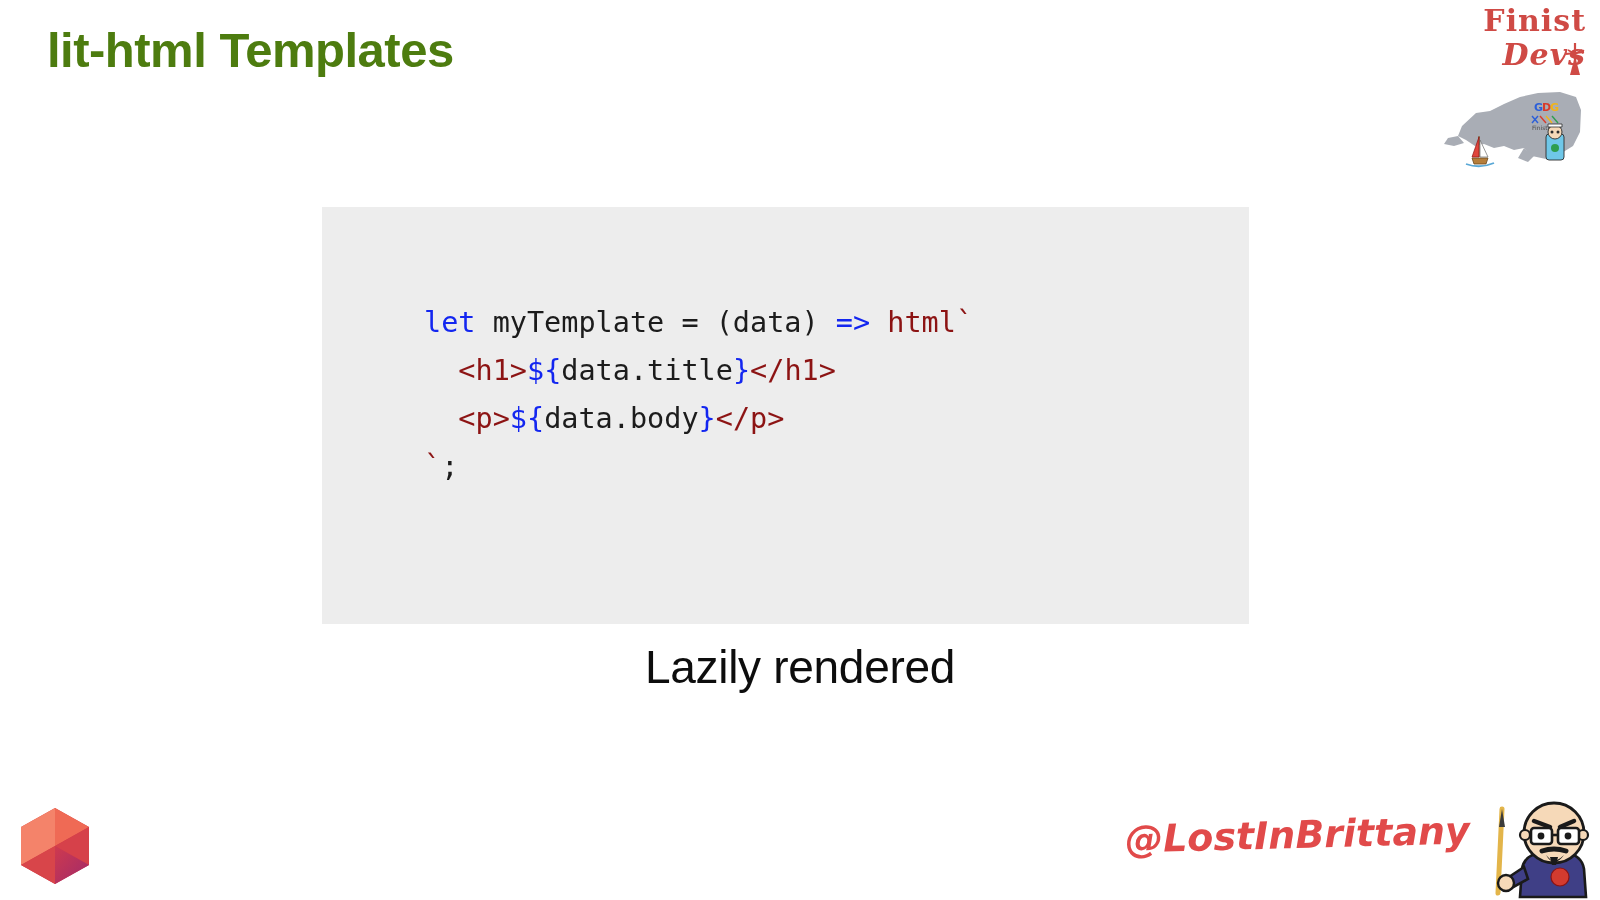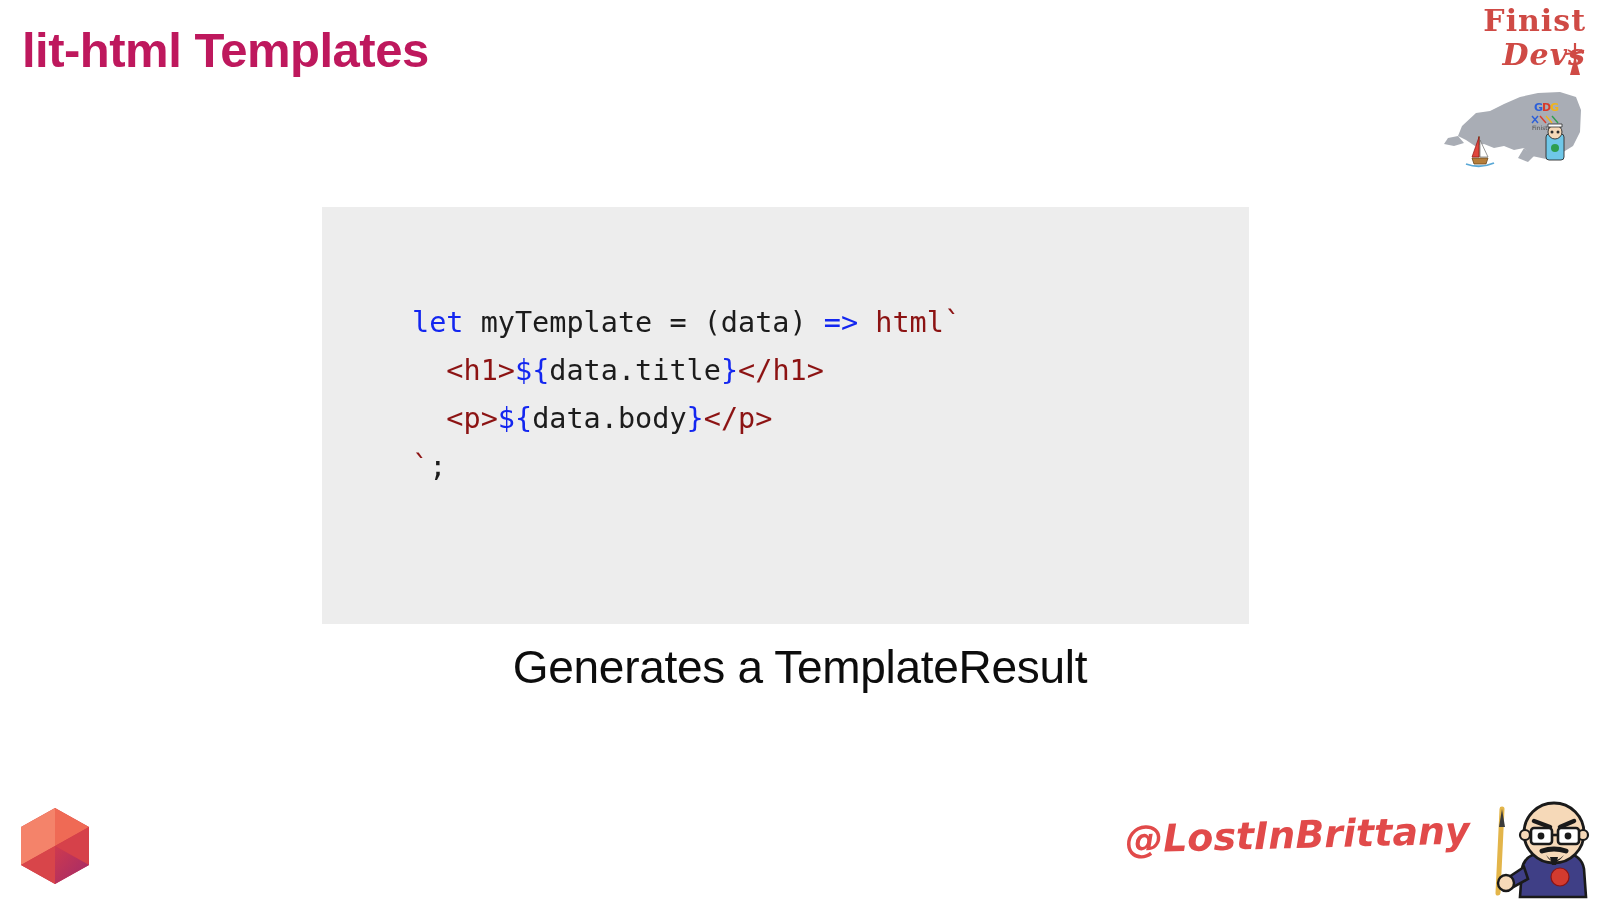--- a/index.html
+++ b/index.html
@@ -12,43 +12,43 @@
     height: 900px;
     position: relative;
     overflow: hidden;
     font-family: "Liberation Sans", sans-serif;
     -webkit-font-smoothing: antialiased;
   }
 
   
   #slide-title {
     position: absolute;
-    left: 22px;
+    left: 47px;
     top: 22px;
     font-family: "Liberation Sans", sans-serif;
     font-size: 49px;
     font-weight: bold;
     letter-spacing: -0.5px;
-    color: #be185d;
+    color: #4d7c0f;
     white-space: nowrap;
   }
 
   
   #code-block {
     position: absolute;
     left: 322px;
     top: 207px;
     width: 927px;
     height: 417px;
     background: #ededed;
     box-sizing: border-box;
   }
   #code-listing {
     position: absolute;
-    left: 90px;
+    left: 102px;
     top: 92px;
     margin: 0;
     font-family: "DejaVu Sans Mono", "Liberation Mono", monospace;
     font-size: 28.5px;
     line-height: 48px;
     white-space: pre;
     color: #1c1c1c;
   }
   .code-line { display: block; height: 48px; }
   .tok-kw   { color: #1326f0; }
@@ -216,21 +216,21 @@
       <circle cx="113" cy="68" r="4" fill="#2e9e4f"></circle>
     </g>
   </svg>
 </div>
 
 <div id="code-block">
   <pre id="code-listing"><span class="code-line"><span class="tok-kw">let</span><span class="tok-plain"> myTemplate = (data) </span><span class="tok-arrow">=&gt;</span><span class="tok-tag"> html</span><span class="tok-tpl">`</span></span><span class="code-line"><span class="tok-plain">  </span><span class="tok-tag">&lt;h1&gt;</span><span class="tok-expr">${</span><span class="tok-plain">data.title</span><span class="tok-expr">}</span><span class="tok-tag">&lt;/h1&gt;</span></span><span class="code-line"><span class="tok-plain">  </span><span class="tok-tag">&lt;p&gt;</span><span class="tok-expr">${</span><span class="tok-plain">data.body</span><span class="tok-expr">}</span><span class="tok-tag">&lt;/p&gt;</span></span><span class="code-line"><span class="tok-tpl">`</span><span class="tok-plain">;</span></span></pre>
 </div>
 
 <div id="captions">
-  <span class="caption-line">Generates a TemplateResult</span>
+  <span class="caption-line">Lazily rendered</span>
 </div>
 
 <div id="clever-cloud-logo">
   <svg id="clever-cloud-mark" viewBox="0 0 82 82">
     <defs>
       <linearGradient id="ccA" x1="0" y1="0" x2="1" y2="1">
         <stop offset="0" stop-color="#f4836a"></stop>
           <stop offset="1" stop-color="#e85a4a"></stop>
       </linearGradient>
       <linearGradient id="ccB" x1="0" y1="0" x2="1" y2="1">

